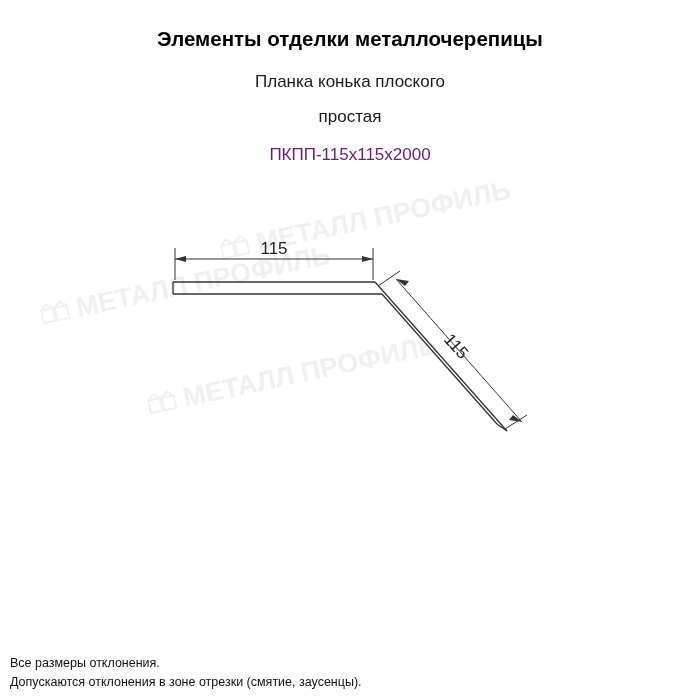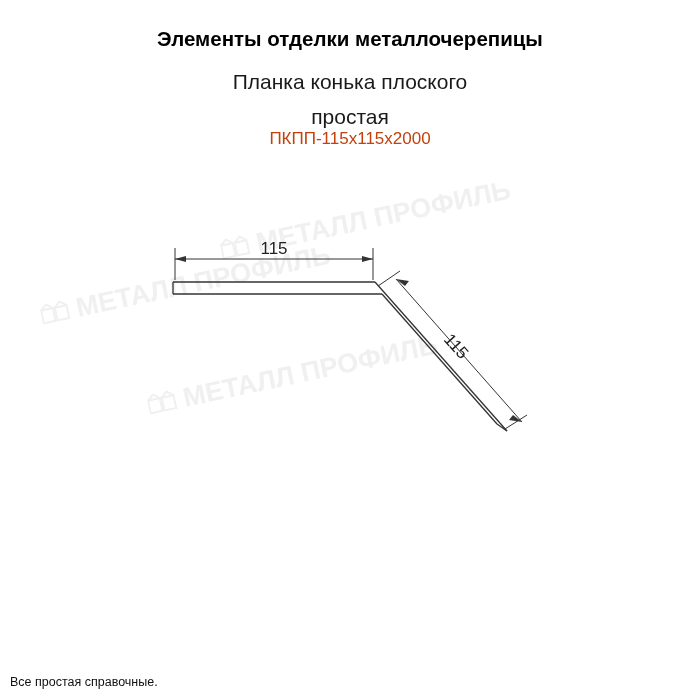--- a/index.html
+++ b/index.html
@@ -31,28 +31,29 @@
     text-align: center;
   }
   .title-main {
     font-size: 20.5px;
     font-weight: bold;
     color: #000;
     margin-top: 27px;
     letter-spacing: 0px;
   }
   .title-sub {
-    font-size: 21px;
+    font-size: 17px;
     color: #1a1a1a;
     margin-top: 19px;
     line-height: 24px;
   }
   .title-code {
     font-size: 17px;
-    color: #c2410c;
+    color: #701a75;
+    margin-top: 16px;
   }
 
   
   .watermark {
     position: absolute;
     color: #f0f0f0;
     font-weight: bold;
     font-size: 27px;
     white-space: nowrap;
     user-select: none;
@@ -178,16 +179,17 @@
         <line x1="396" y1="119" x2="522" y2="262"></line>
 
         <polygon points="396,119 405,126 409,121" stroke="none"></polygon>
         <polygon points="522,262 513,255 509,260" stroke="none"></polygon>
       </g>
       <text x="452" y="190" text-anchor="middle" font-family="Liberation Sans, sans-serif" font-size="17" fill="#222" transform="rotate(48 452 190)">115</text>
     </svg>
   </div>
 
   <div class="footer">
-    <div>Все простая справочные.</div>
+    <div>Все размеры отклонения.</div>
+    <div>Допускаются отклонения в зоне отрезки (смятие, заусенцы).</div>
   </div>
 
 </div>
 
 </body></html>

